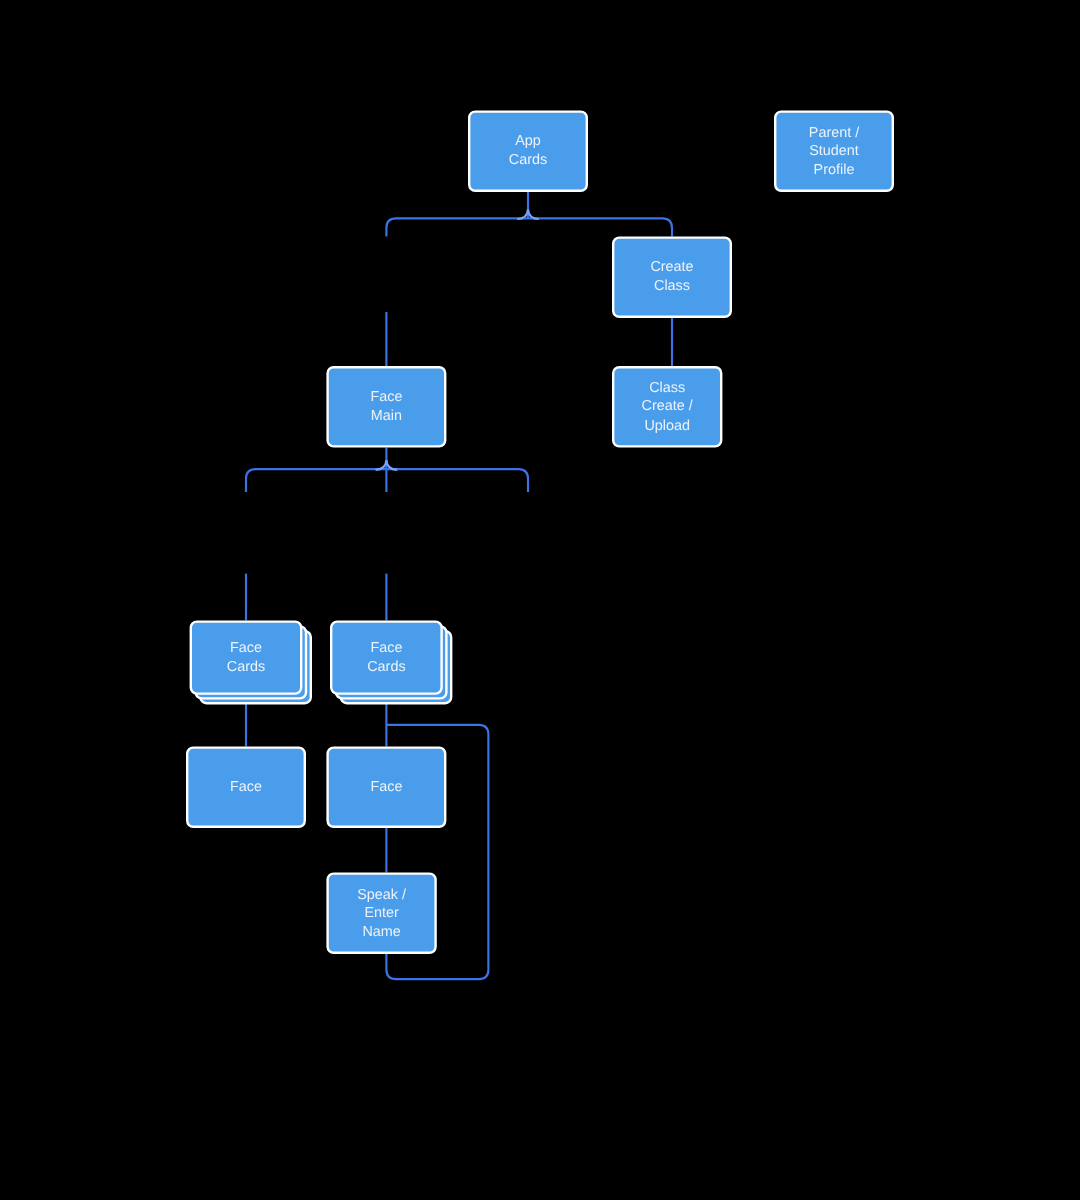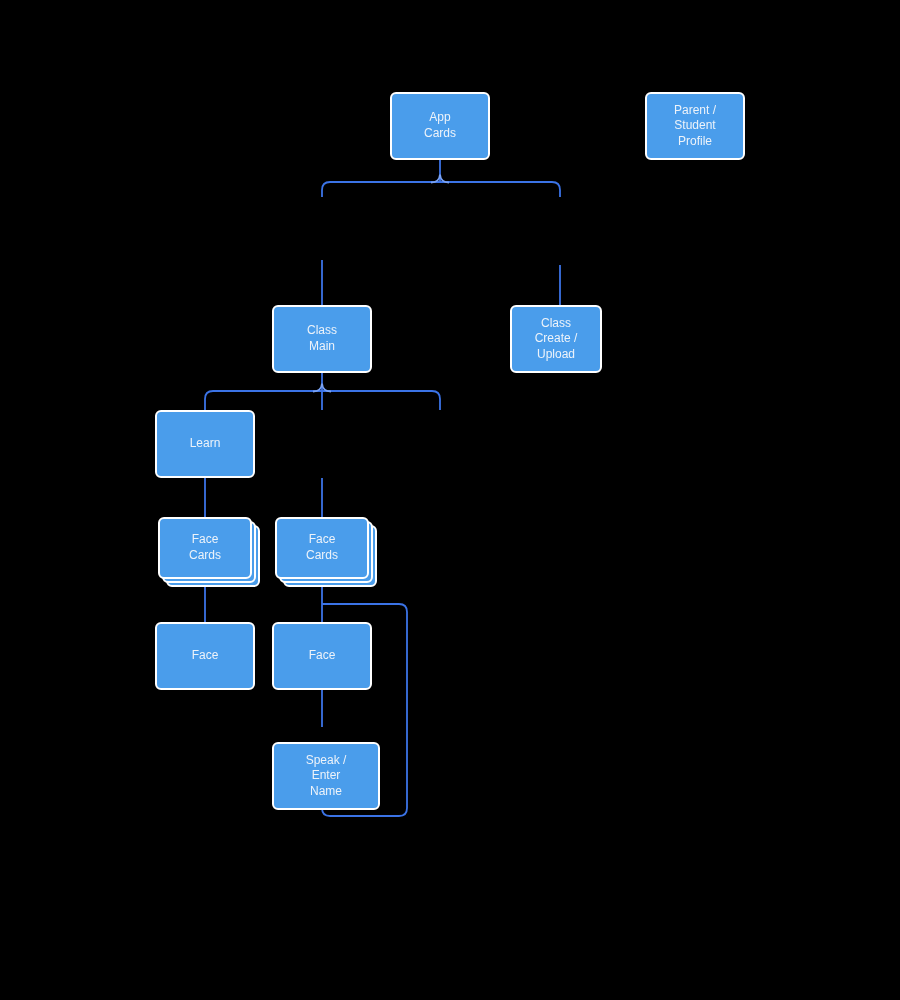--- a/index.html
+++ b/index.html
@@ -71,39 +71,39 @@
   </div>
 
   <div class="node" style="left:645px;top:92px;width:100px;height:68px">
     <div class="card front">
         <span class="label">Parent / Student
 Profile</span>
       </div>
   </div>
 
 
+  <div class="node" style="left:510px;top:197px;width:100px;height:68px">
+    <div class="card front">
+        <span class="label">Create Class</span>
+      </div>
+  </div>
 
   <div class="node" style="left:272px;top:305px;width:100px;height:68px">
     <div class="card front">
-        <span class="label">Class Main</span>
+        <span class="label">Face Main</span>
       </div>
   </div>
 
   <div class="node" style="left:510px;top:305px;width:92px;height:68px">
     <div class="card front">
         <span class="label">Class Create /
 Upload</span>
       </div>
   </div>
 
-  <div class="node" style="left:155px;top:410px;width:100px;height:68px">
-    <div class="card front">
-        <span class="label">Learn</span>
-      </div>
-  </div>
 
 
 
   <div class="node" style="left:158px;top:517px;width:94px;height:62px">
     <div class="card s2"></div>
     <div class="card s1"></div>
     <div class="card front">
         <span class="label">Face Cards</span>
       </div>
   </div>
@@ -121,20 +121,20 @@
         <span class="label">Face</span>
       </div>
   </div>
 
   <div class="node" style="left:272px;top:622px;width:100px;height:68px">
     <div class="card front">
         <span class="label">Face</span>
       </div>
   </div>
 
-  <div class="node" style="left:272px;top:742px;width:108px;height:68px">
+  <div class="node" style="left:272px;top:727px;width:92px;height:68px">
     <div class="card front">
         <span class="label">Speak / Enter
 Name</span>
       </div>
   </div>
 
 </div>
 
 </body></html>

